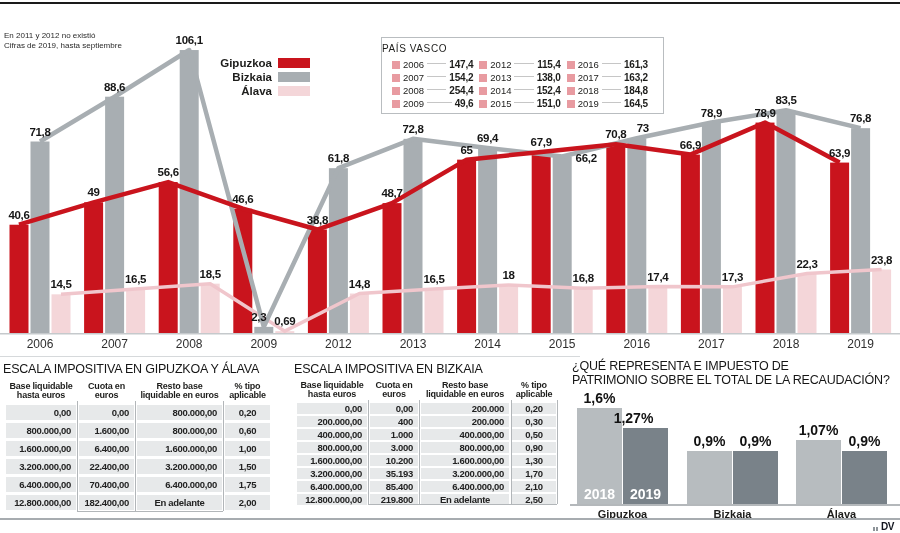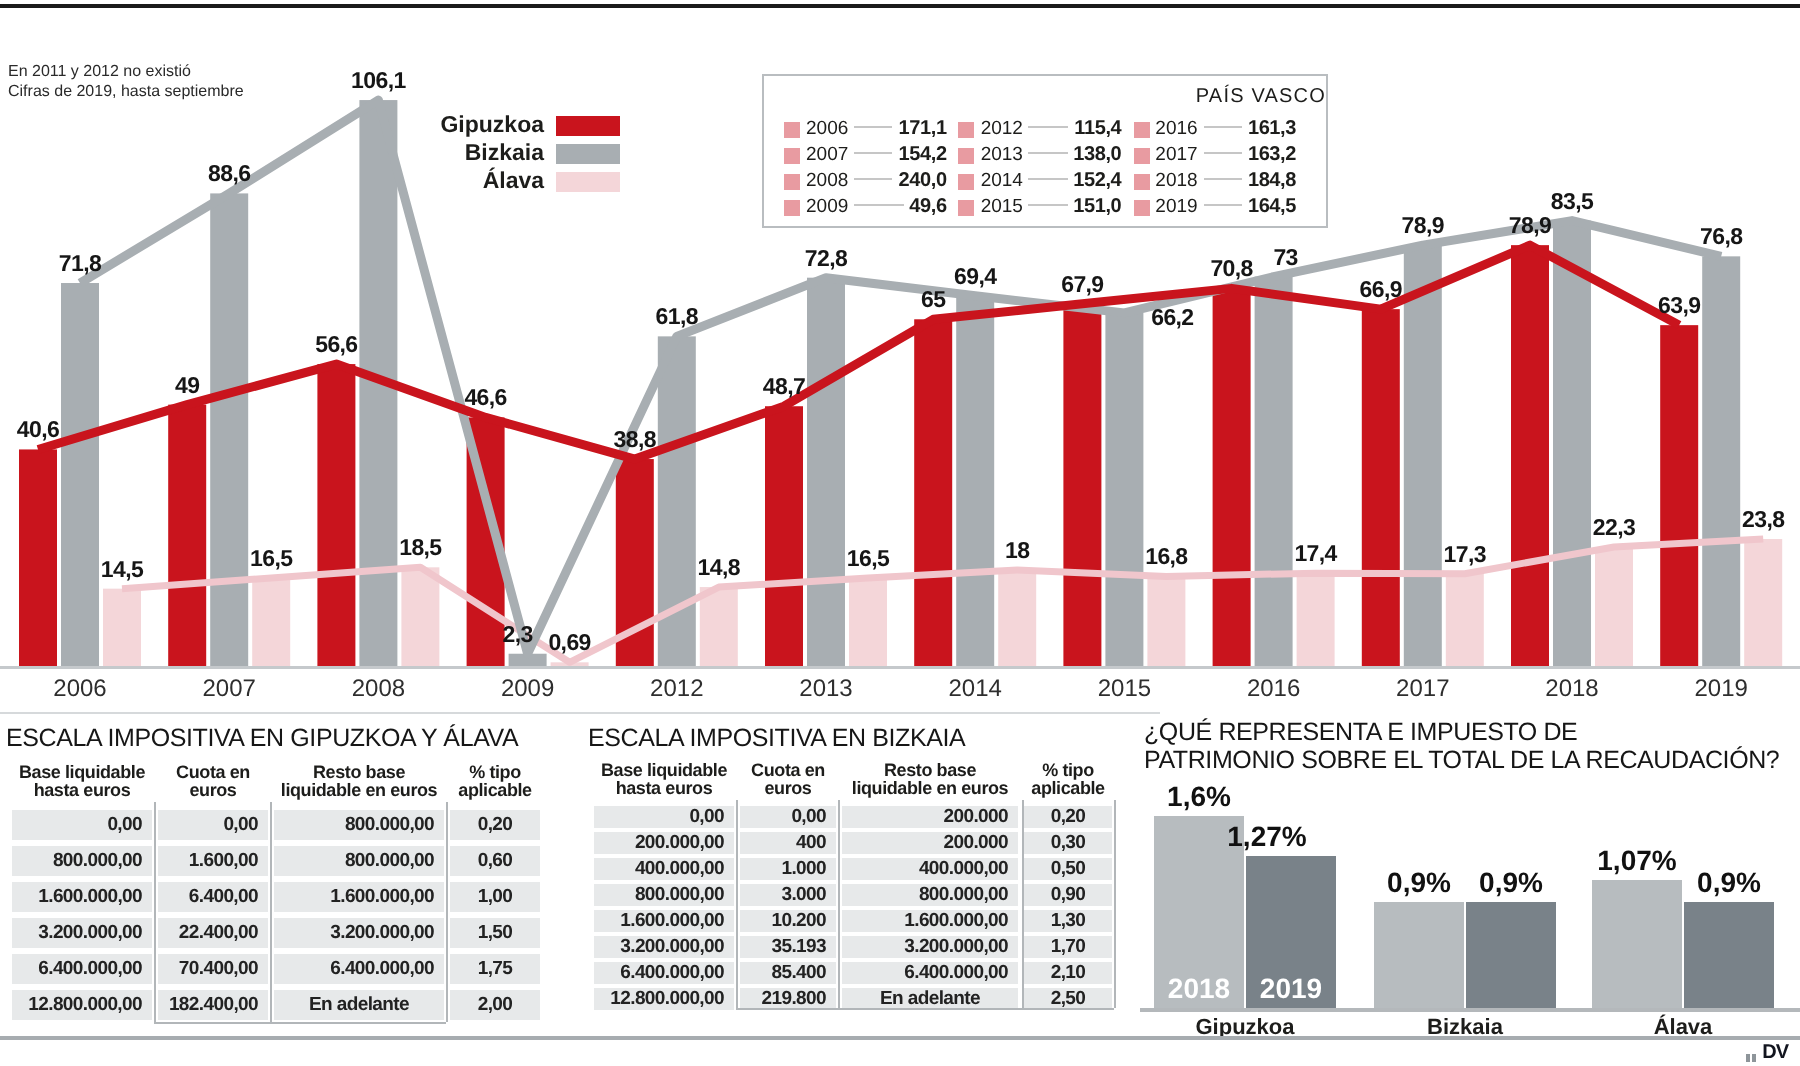--- a/index.html
+++ b/index.html
@@ -8,21 +8,21 @@
   .topline{position:absolute;left:0;top:2px;width:900px;height:2px;background:#1a1a1a;}
   .title{position:absolute;left:3px;top:6px;font-size:20px;letter-spacing:-0.3px;color:#161616;}
   .notes{position:absolute;left:4px;top:31px;font-size:8px;line-height:9.5px;color:#2a2a2a;}
   
   .legend{position:absolute;left:160px;top:58px;width:150px;}
   .legend-row{display:flex;align-items:center;margin-bottom:4px;height:10px;}
   .legend-label{flex:1;text-align:right;font-weight:700;font-size:11.5px;padding-right:6px;}
   .legend-swatch{width:32px;height:10px;}
   
   .pv{position:absolute;left:381px;top:37px;width:281px;height:75px;border:1px solid #b9bdc0;background:#fff;}
-  .pv-title{text-align:right;font-size:10px;margin-top:5px;letter-spacing:0.6px;color:#1d1d1b;}
+  .pv-title{text-align:left;font-size:10px;margin-top:5px;letter-spacing:0.6px;color:#1d1d1b;}
   .pv-grid{display:flex;padding:4px 9px 0 10px;}
   .pv-col{flex:1;padding-right:6px;}
   .pv-item{display:flex;align-items:center;height:13px;font-size:9.5px;}
   .pv-sq{width:8px;height:8px;margin-right:3px;flex:none;}
   .pv-lead{flex:1;border-bottom:1px solid #c6c6c6;margin:0 3px 3px 3px;}
   .pv-val{font-weight:700;font-size:10px;letter-spacing:-0.2px;}
   
   #mainsvg{position:absolute;left:0;top:28px;}
   .blbl{font-size:11.5px;font-weight:700;fill:#161616;letter-spacing:-0.3px;}
   .ylbl{font-size:12px;fill:#2e2e2e;}
@@ -177,33 +177,33 @@
     </div>
 
   <div class="pv">
     <div class="pv-title">PAÍS VASCO</div>
     <div class="pv-grid" id="pvgrid">
         <div class="pv-col">
           <div class="pv-item">
             <div class="pv-sq" style="background: rgb(232, 155, 161);"></div>
             <span>2006</span>
             <div class="pv-lead"></div>
-            <span class="pv-val">171,1</span>
+            <span class="pv-val">147,4</span>
           </div>
           <div class="pv-item">
             <div class="pv-sq" style="background: rgb(232, 155, 161);"></div>
             <span>2007</span>
             <div class="pv-lead"></div>
             <span class="pv-val">154,2</span>
           </div>
           <div class="pv-item">
             <div class="pv-sq" style="background: rgb(232, 155, 161);"></div>
             <span>2008</span>
             <div class="pv-lead"></div>
-            <span class="pv-val">240,0</span>
+            <span class="pv-val">254,4</span>
           </div>
           <div class="pv-item">
             <div class="pv-sq" style="background: rgb(232, 155, 161);"></div>
             <span>2009</span>
             <div class="pv-lead"></div>
             <span class="pv-val">49,6</span>
           </div>
         </div>
         <div class="pv-col">
           <div class="pv-item">

